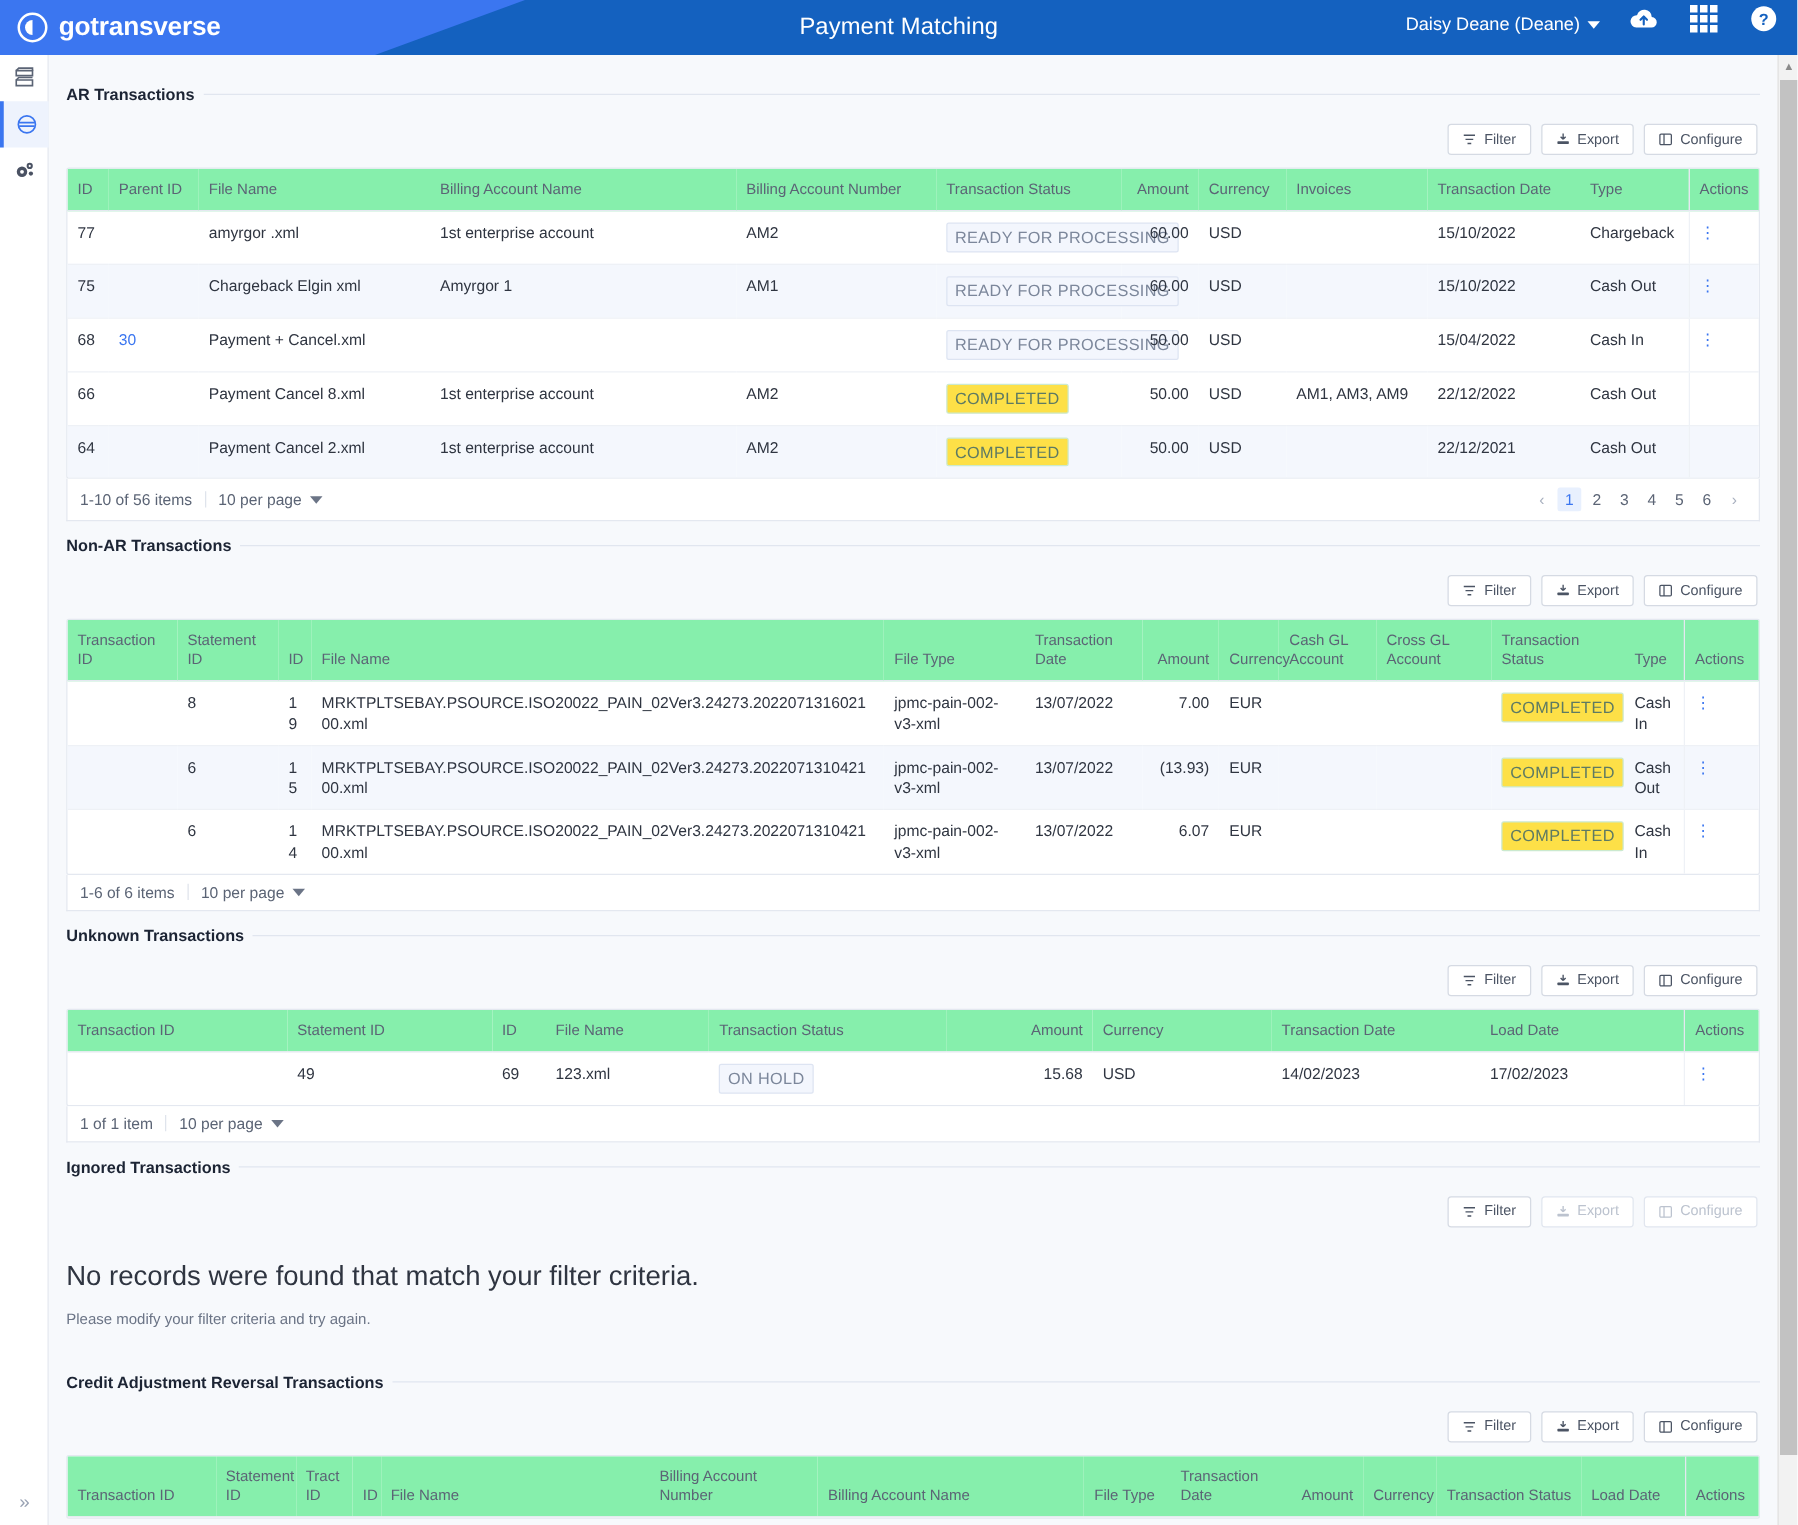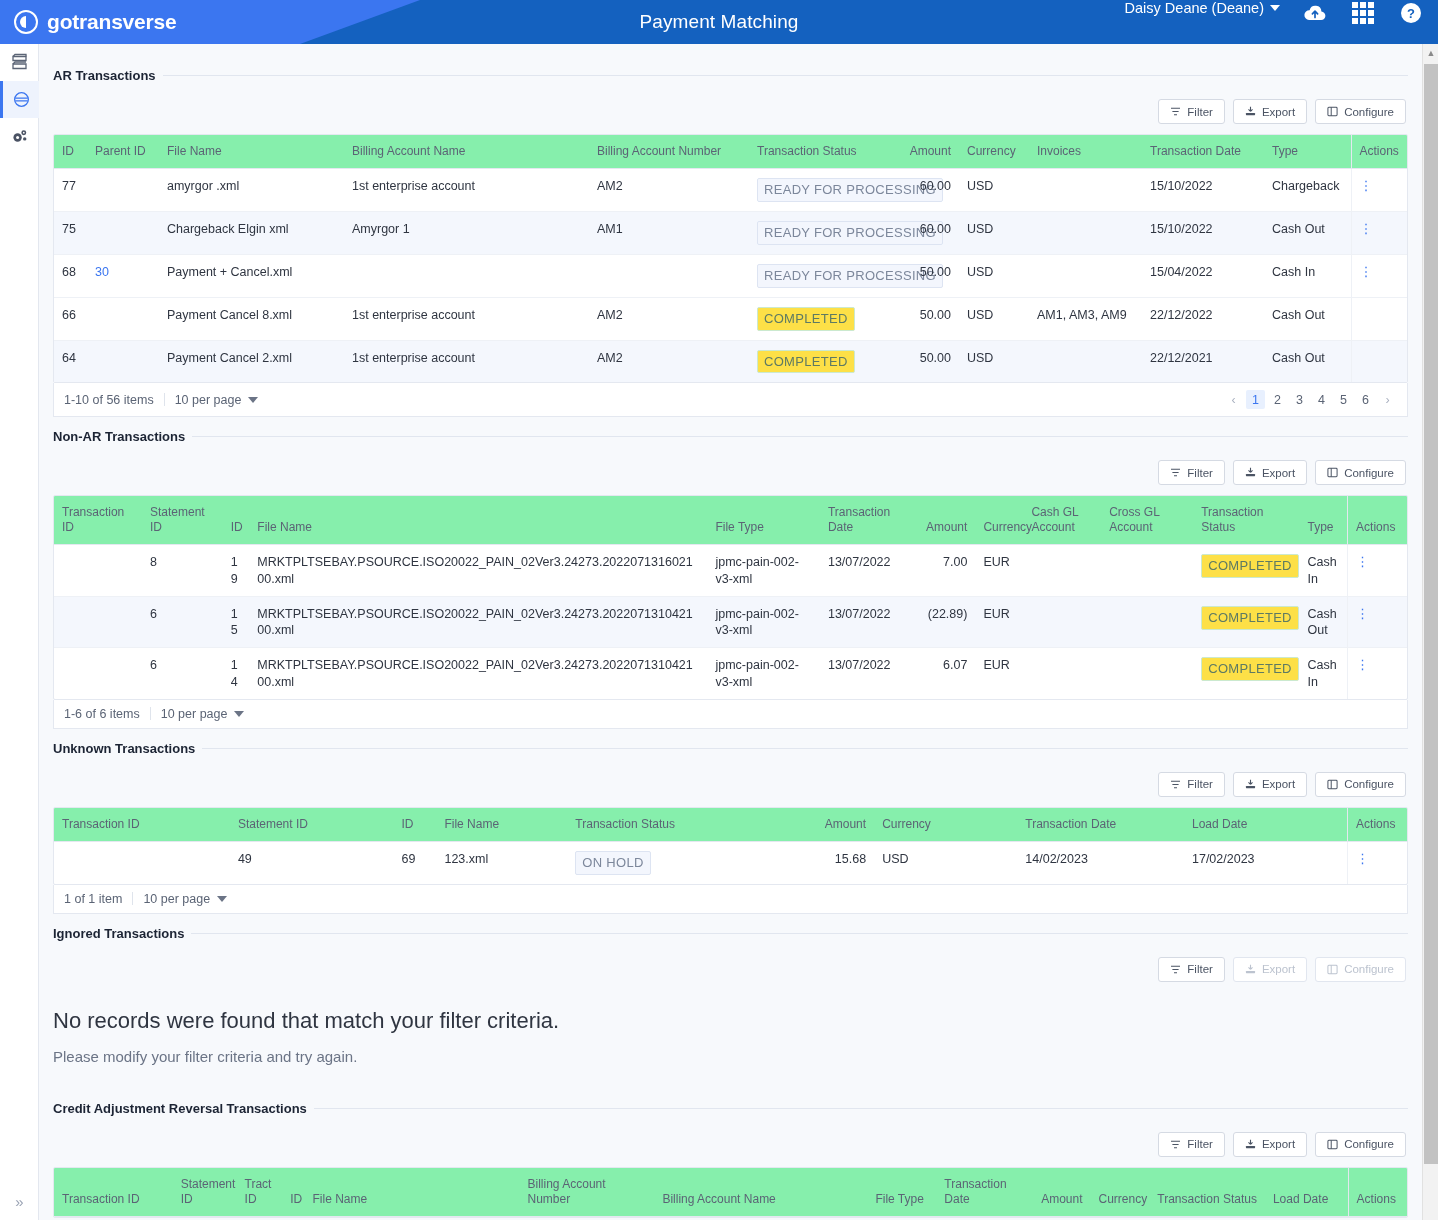--- a/index.html
+++ b/index.html
@@ -40,21 +40,21 @@
     color: #ffffff; font-size: 21px; font-weight: bold; letter-spacing: -0.2px;
   }
   .page-title {
     position: absolute; left: 0; top: 0; width: 1438px; height: 44px;
     display: flex; align-items: center; justify-content: center;
     color: #ffffff; font-size: 19px; letter-spacing: 0.1px;
     pointer-events: none;
   }
   .topright {
     position: absolute; right: 14px; top: 0; height: 28px;
-    display: flex; align-items: flex-start; gap: 22px; z-index: 2;
+    display: flex; align-items: flex-end; gap: 22px; z-index: 2;
   }
   .user-menu { color:#fff; font-size:14.5px; display:flex; align-items:center; gap:6px; cursor:pointer;}
   .caret-down { width:0;height:0;border-left:5px solid transparent;border-right:5px solid transparent;border-top:6px solid #fff; display:inline-block;}
   .ticon { width: 26px; height: 26px; display:flex; align-items:center; justify-content:center; cursor:pointer;}
   .ticon svg { display:block; }
   .grid-icon { display:grid; grid-template-columns: repeat(3, 6px); grid-template-rows: repeat(3, 6px); gap: 2px; }
   .grid-icon i { background:#fff; display:block; width:6px; height:6px; }
 
   
   .rail {
@@ -153,21 +153,21 @@
     font-size:12.5px; color:#5b6475; text-decoration:none; border-radius:2px; cursor:pointer; padding: 0 3px;
   }
   .pager a.current { background:#e8f0fe; color:#3b76f0; }
   .pager a.nav { color:#a8b0bf; }
 
   
   .empty {
     text-align:left; padding: 16px 0 24px 0;
   }
   .empty h2 { font-size: 22px; font-weight: normal; color:#2f3541; margin-bottom: 14px; }
-  .empty p { font-size: 15px; color:#6b7486; }
+  .empty p { font-size: 12px; color:#6b7486; }
 </style>
 </head>
 <body>
 
 <div class="topbar">
   <div class="wedge"></div>
   <div class="brand">
     <span class="logo-mark"></span>
     <span class="logo-text">gotransverse</span>
   </div>
@@ -465,21 +465,21 @@
               <td>Cash In</td>
               <td class="actions-cell"><span class="kebab">⋮</span></td>
             </tr>
             <tr class="alt">
               <td></td>
               <td>6</td>
               <td>15</td>
               <td>MRKTPLTSEBAY.PSOURCE.ISO20022_PAIN_02Ver3.24273.202207131042100.xml</td>
               <td>jpmc-pain-002-v3-xml</td>
               <td>13/07/2022</td>
-              <td class="num">(22.89)</td>
+              <td class="num">(13.93)</td>
               <td>EUR</td>
               <td></td>
               <td></td>
               <td><span class="badge completed">COMPLETED</span></td>
               <td>Cash Out</td>
               <td class="actions-cell"><span class="kebab">⋮</span></td>
             </tr>
             <tr>
               <td></td>
               <td>6</td>

